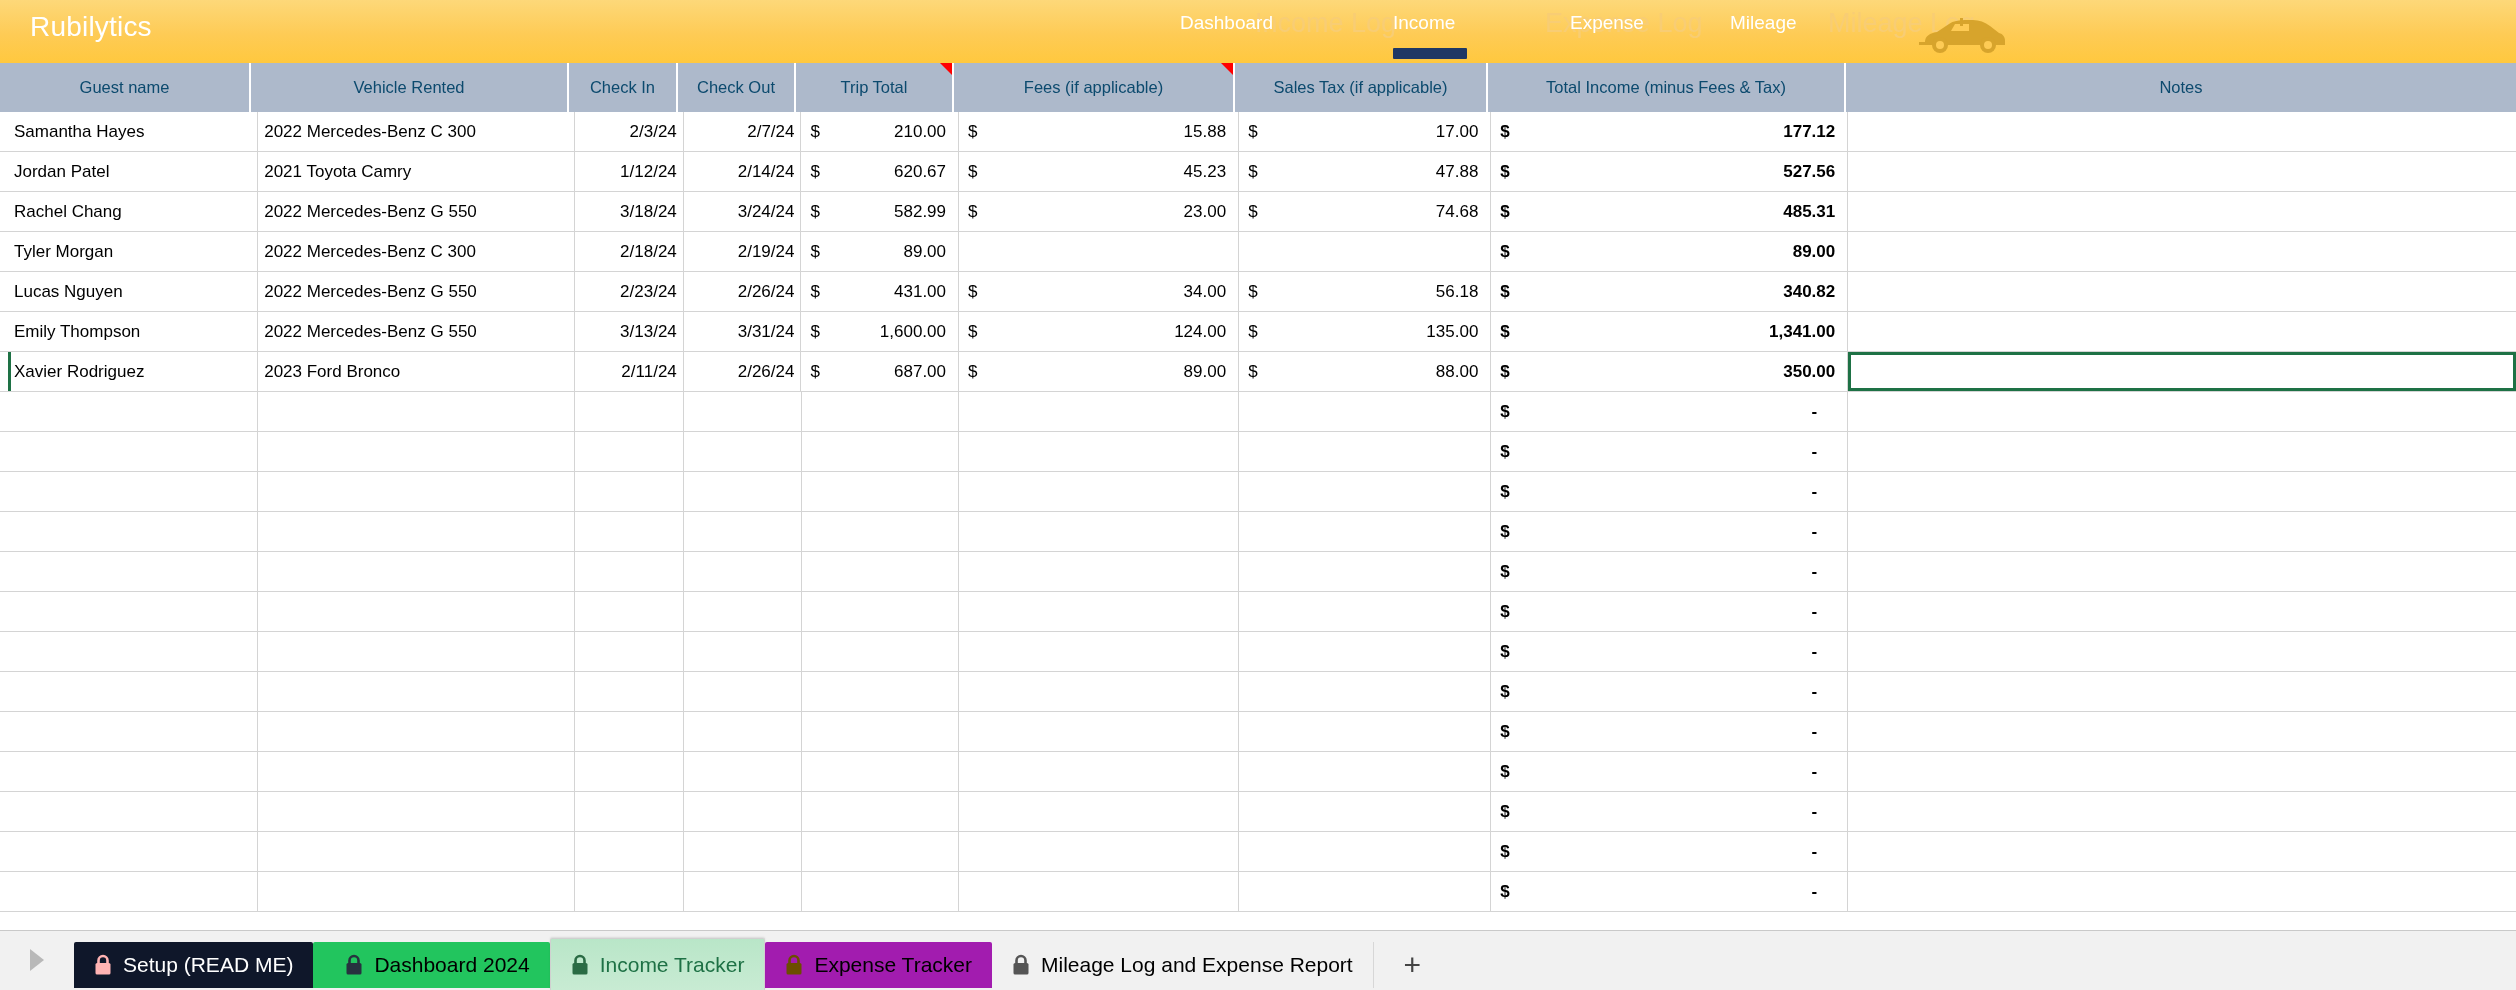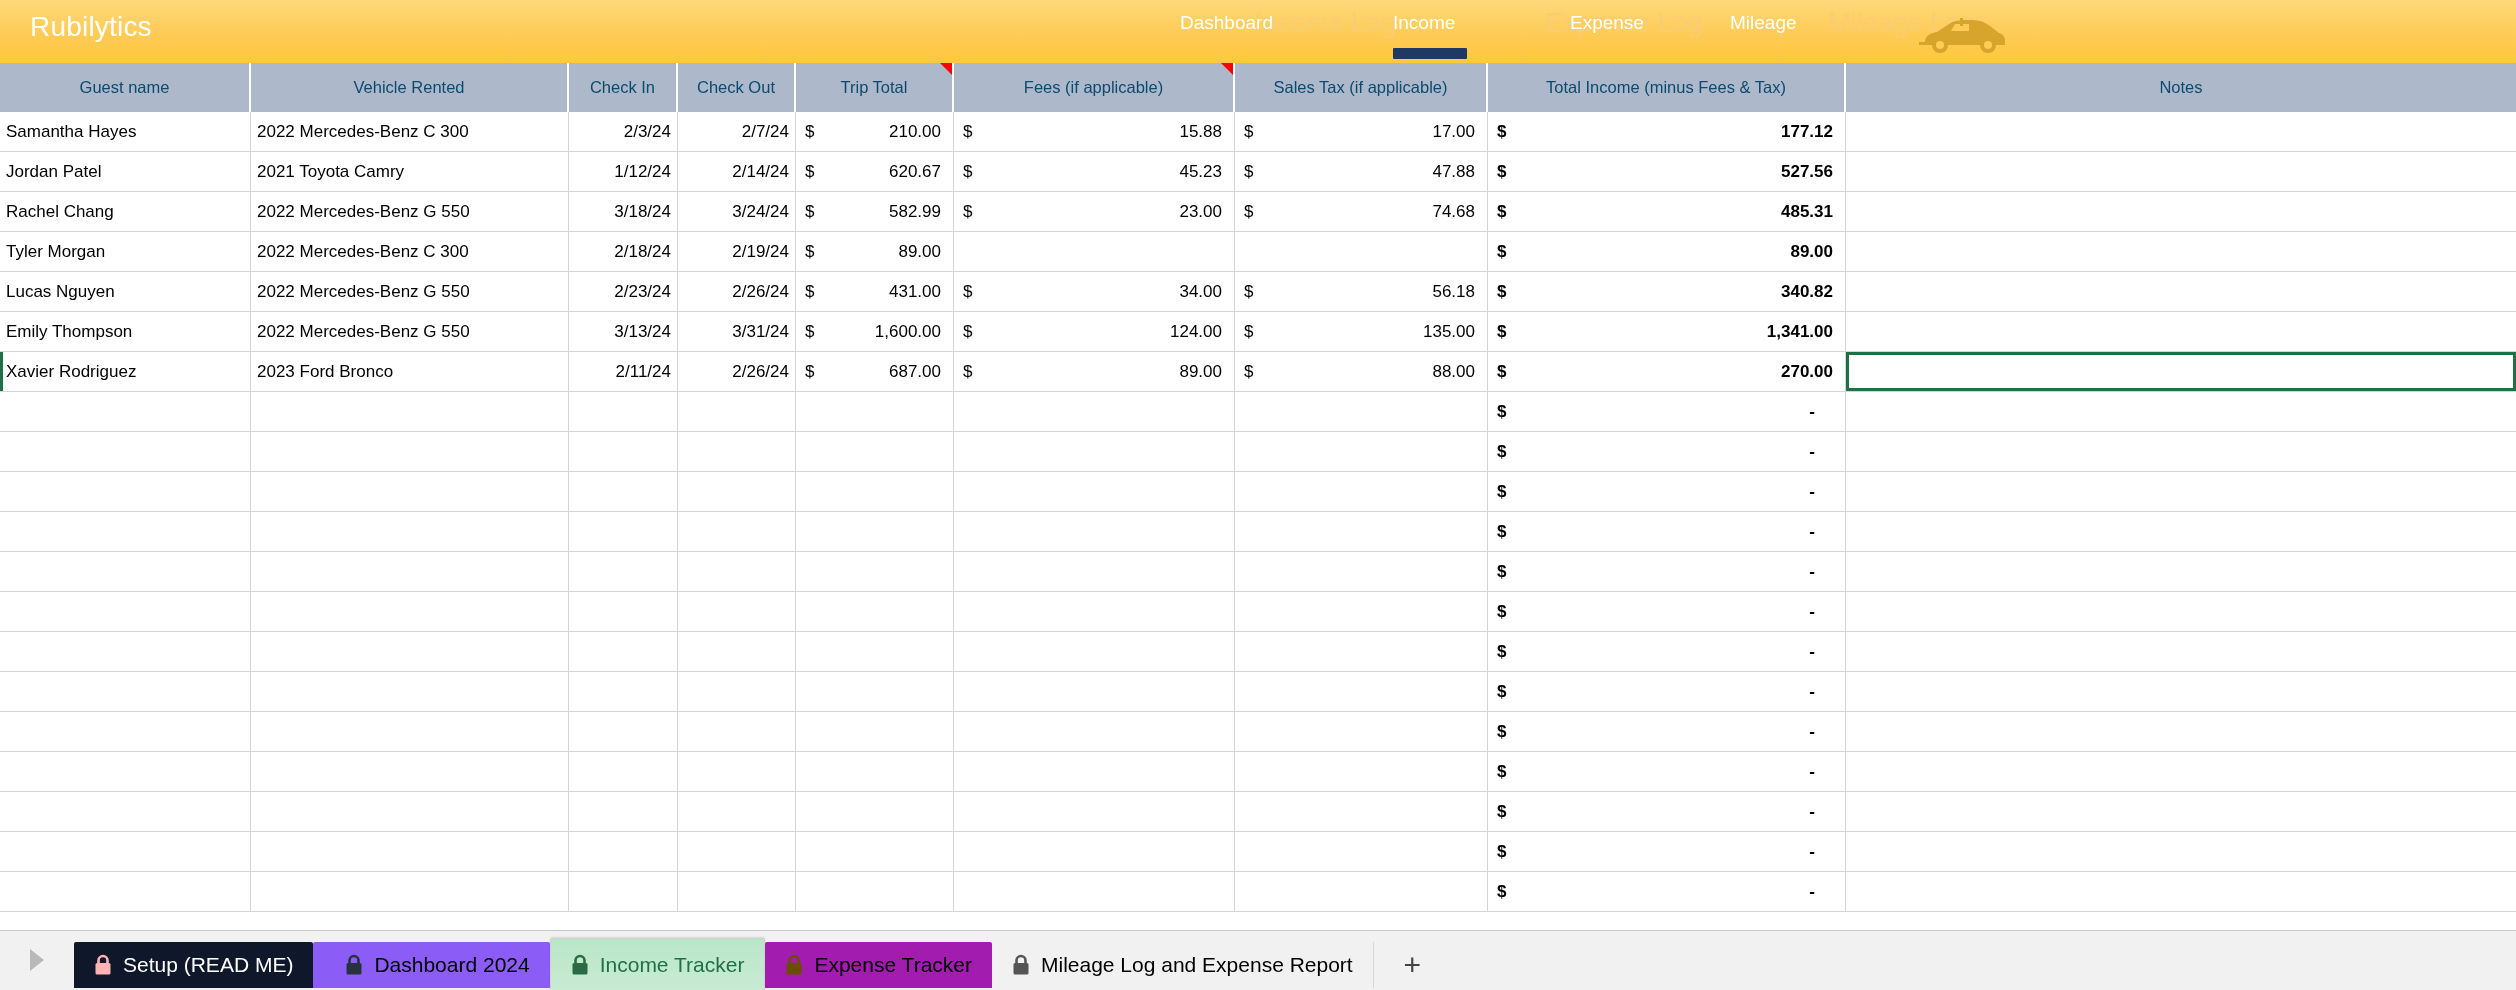--- a/index.html
+++ b/index.html
@@ -77,20 +77,21 @@
 
   
   .gridwrap {
     position: absolute; left: 0; top: 112px;
     width: 2516px; height: 818px;
     overflow: hidden; background: #ffffff;
   }
   .row {
     display: flex; height: 40px; width: 2516px;
     border-bottom: 1px solid #d4d4d4;
+    padding-left: 8px;
   }
   .cell {
     display: flex; align-items: center;
     height: 39px; font-size: 17px; color: #000000;
     border-right: 1px solid #d4d4d4;
     padding: 0 6px; overflow: hidden; white-space: nowrap;
     background: #ffffff;
   }
   .cell.num { justify-content: flex-end; }
   .cell.money {
@@ -134,21 +135,21 @@
   }
   .tab-arrow svg { opacity: .55; }
   .tab {
     height: 46px; margin-bottom: 2px;
     display: flex; align-items: center; gap: 11px;
     padding: 0 20px; font-size: 21px; white-space: nowrap;
     border-radius: 2px 2px 0 0;
   }
   .tab .lockwrap { display: flex; align-items: center; }
   .tab-setup     { background: #0f172a; color: #ffffff; }
-  .tab-dashboard { background: #8b5cf6; color: #000000; padding-left: 32px; }
+  .tab-dashboard { background: #22c55e; color: #000000; padding-left: 32px; }
   .tab-income {
     background: linear-gradient(180deg,#b9e6c8 0%, #c8ebd3 100%);
     color: #1e7145; height: 52px; margin-bottom: 0;
     border: 1px solid #d0d0d0; border-bottom: none;
     box-shadow: 0 -1px 2px rgba(0,0,0,.10);
   }
   .tab-expense   { background: #a21caf; color: #000000; }
   .tab-mileage   { background: #f1f1f1; color: #000000; }
   .tab-add {
     width: 78px; height: 46px; margin-bottom: 2px;
@@ -403,21 +404,21 @@
         <div class="cell money c-fees">
           <span class="sym">$</span>
           <span class="amt">89.00</span>
         </div>
         <div class="cell money c-tax">
           <span class="sym">$</span>
           <span class="amt">88.00</span>
         </div>
         <div class="cell money c-total total">
           <span class="sym">$</span>
-          <span class="amt">270.00</span>
+          <span class="amt">350.00</span>
         </div>
         <div class="cell c-notes notes selected"></div>
       </div>
       <div class="row">
         <div class="cell c-guest"></div>
         <div class="cell c-vehicle"></div>
         <div class="cell c-in"></div>
         <div class="cell c-out"></div>
         <div class="cell c-trip"></div>
         <div class="cell c-fees"></div>

